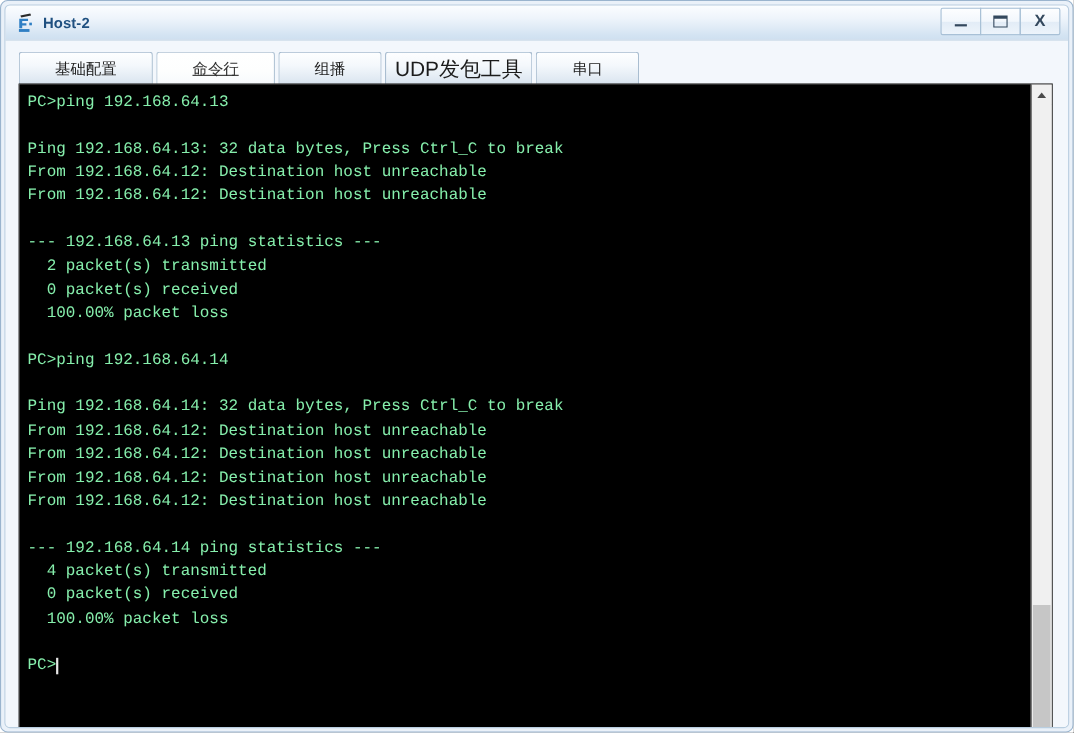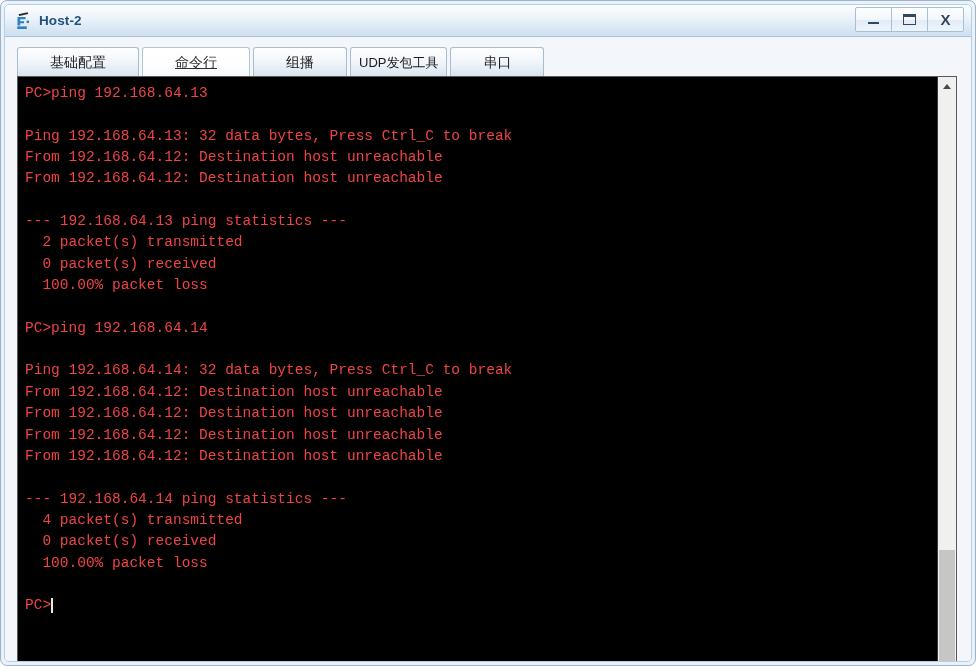--- a/index.html
+++ b/index.html
@@ -130,21 +130,21 @@
     color: #1c1c1c;
     background: linear-gradient(to bottom, #fdfeff 0%, #f4f8fc 40%, #dde7f1 90%, #d6e2ee 100%);
     white-space: nowrap;
   }
   .tab.selected {
     background: linear-gradient(to bottom, #ffffff 0%, #fdfefe 60%, #f6f9fc 100%);
     border-color: #b4c6d6;
     color: #303030;
     text-decoration: underline;
   }
-  .tab.wide { padding: 0 8px; font-size: 13px; }
+  .tab.wide { padding: 0 8px; font-size: 19px; }
 
   
   #terminal-wrap {
     position: absolute;
     left: 12px;
     top: 39px;
     width: 940px;
     height: 608px;
     box-sizing: border-box;
     border: 1px solid #5a5a5a;
@@ -156,21 +156,21 @@
     position: relative;
     background: #000000;
     overflow: hidden;
     padding: 6px 0 0 7px;
   }
   #term-text {
     margin: 0;
     font-family: "Liberation Mono", "DejaVu Sans Mono", monospace;
     font-size: 14.5px;
     line-height: 21.35px;
-    color: #ef4444;
+    color: #86efac;
     white-space: pre;
     letter-spacing: 0px;
   }
   #cursor {
     display: inline-block;
     width: 2px;
     height: 15px;
     background: #e8e8e8;
     vertical-align: -2px;
   }

